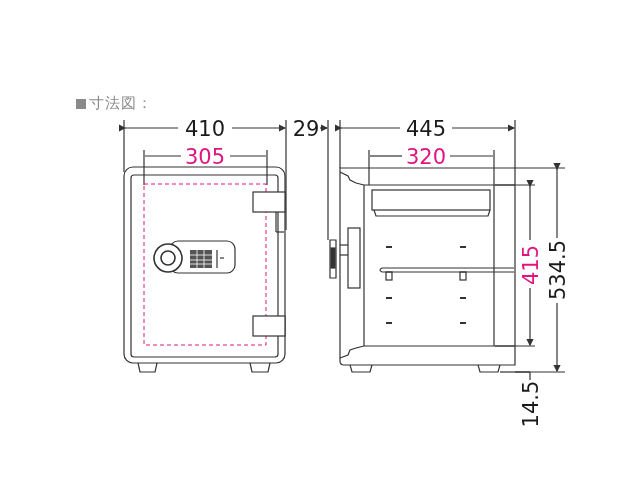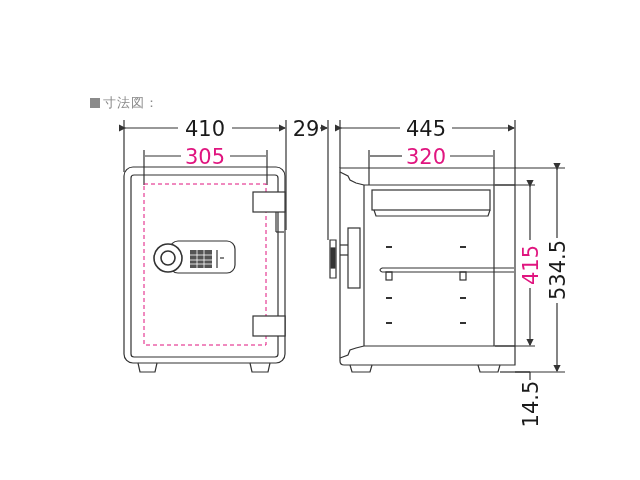--- a/index.html
+++ b/index.html
@@ -1,18 +1,18 @@
 <!DOCTYPE html>
 <html><head>
 <meta charset="utf-8">
 <style>
   html, body { margin: 0; padding: 0; background: #ffffff; }
   body { width: 640px; height: 480px; position: relative; overflow: hidden;
          font-family: "DejaVu Sans", "Liberation Sans", sans-serif; }
-  .caption { position: absolute; left: 90px; top: 94px; font-size: 13px; color: #8a8a8a;
+  .caption { position: absolute; left: 76px; top: 94px; font-size: 15px; color: #8a8a8a;
              letter-spacing: 1px; font-family: Liberation Sans, sans-serif; }
   .caption .sq { display: inline-block; width: 10px; height: 10px; background: #8a8a8a;
                  margin-right: 3px; vertical-align: -1px; }
   svg { position: absolute; left: 0; top: 0; }
   .dim { font-family: "DejaVu Sans", "Liberation Sans", sans-serif; font-size: 21px; }
   .black { fill: #1a1a1a; }
   .pink { fill: #e0157f; }
 </style>
 </head>
 <body>

